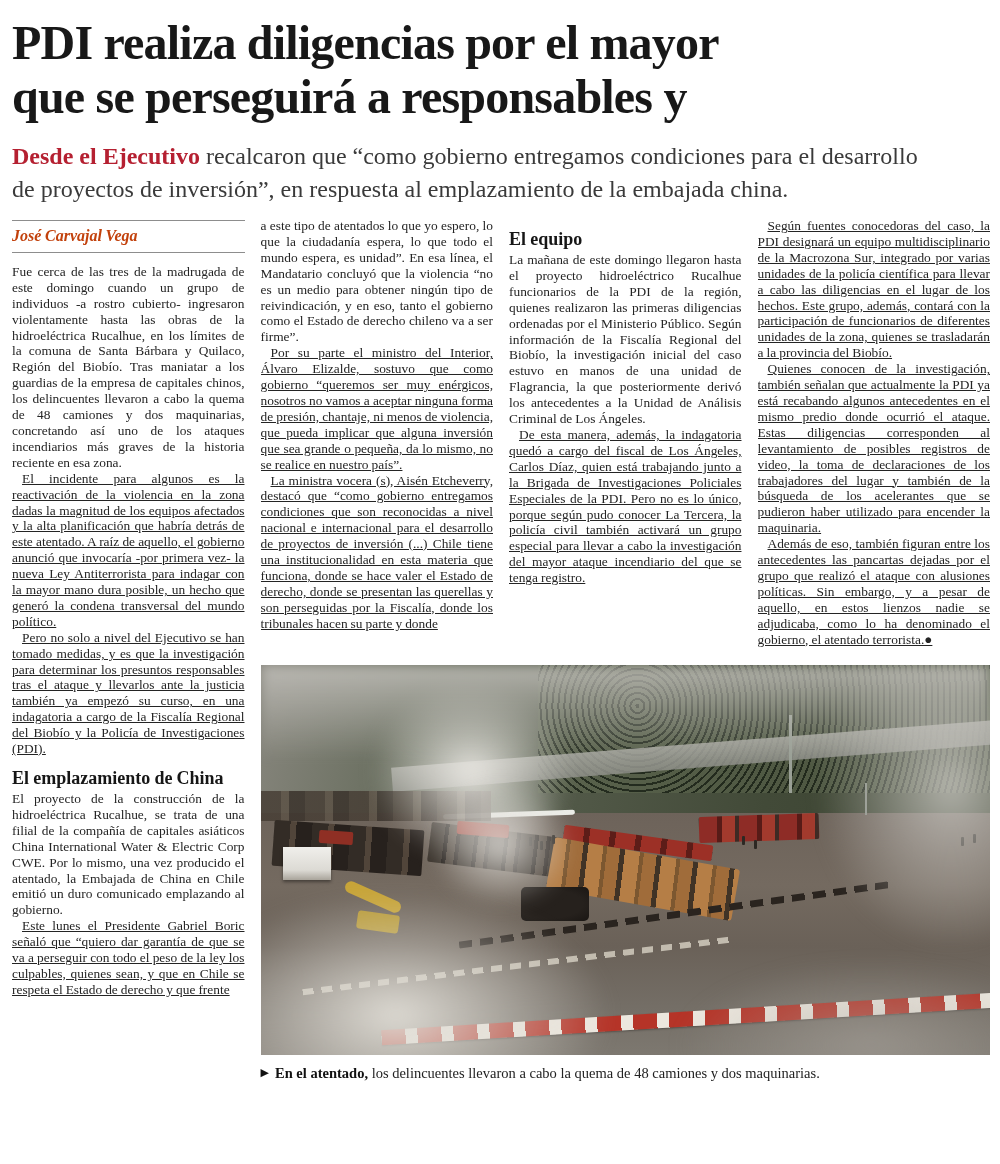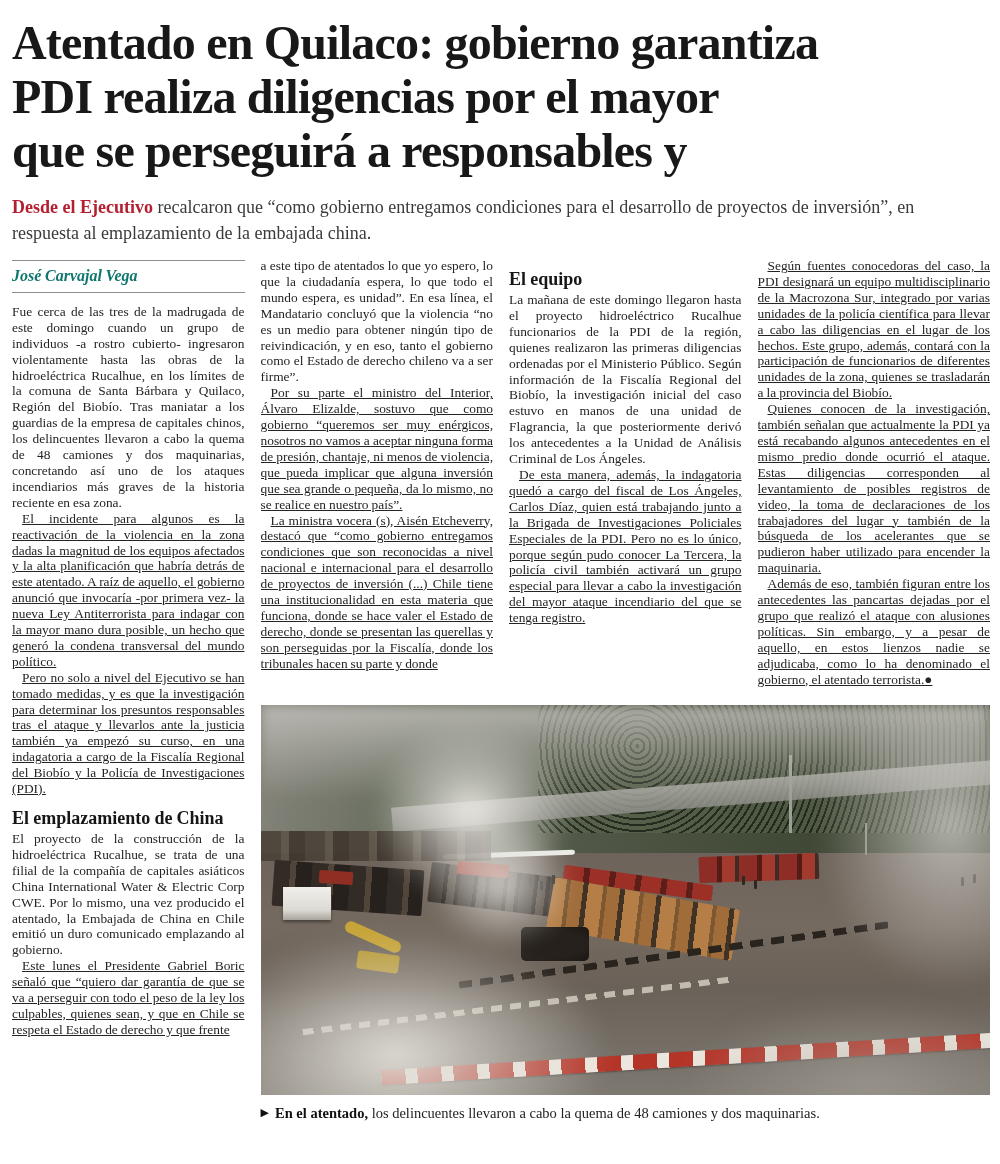--- a/index.html
+++ b/index.html
@@ -5,35 +5,35 @@
   html,body{margin:0;padding:0;background:#ffffff;}
   body{width:1000px;height:1164px;overflow:hidden;
        font-family:"Liberation Serif","DejaVu Serif",serif;color:#242424;}
   .page{padding:10px 10px 0 12px;}
 
   
   h1{margin:6px 0 0 0;font-weight:700;color:#181818;}
   .hl{display:block;white-space:nowrap;font-size:48px;line-height:54px;letter-spacing:-0.8px;}
 
   
-  .lede{margin:16px 0 4px 0;font-size:18px;line-height:26px;color:#3a3a3a;max-width:930px;}
+  .lede{margin:16px 0 4px 0;font-size:24px;line-height:33px;color:#3a3a3a;max-width:930px;}
   .kicker{color:#b52031;font-weight:700;}
 
   
   .article{margin-top:12px;display:grid;grid-template-columns:repeat(4,1fr);
            column-gap:16px;grid-template-rows:447px auto;height:863px;overflow:hidden;}
   .col{overflow:hidden;font-size:13.4px;line-height:15.9px;text-align:justify;
        word-spacing:-0.3px;hyphens:auto;-webkit-hyphens:auto;}
   .col1{grid-column:1;grid-row:1/3;height:863px;}
   .col p{margin:0;}
   .col p.ind{text-indent:10px;text-decoration:underline;}
   h3{font-size:18px;line-height:19px;margin:12px 0 3px 0;color:#161616;text-align:left;}
   .byline{border-top:1px solid #8d8d8d;border-bottom:1px solid #8d8d8d;
           padding:7px 0 8px 0;margin:2px 0 11px 0;
-          font-style:italic;font-weight:700;font-size:16px;color:#0f766e;text-align:left;}
+          font-style:italic;font-weight:700;font-size:16px;color:#c2410c;text-align:left;}
 
   
   .figure{grid-column:2/5;grid-row:2;margin:0;}
   .photo{position:relative;width:100%;height:390px;overflow:hidden;background:#7c746b;}
   .ph{position:absolute;}
   .ph-sky{left:0;top:0;right:0;height:175px;background:linear-gradient(180deg,#9a9792 0%,#8a887f 55%,#79756b 100%);}
   .ph-hill{left:0;top:0;right:0;height:150px;
      background:linear-gradient(100deg,#86857c 0%,#666c5c 22%,#515847 45%,#424a38 70%,#3a422f 100%);}
   .ph-trees{left:38%;top:0;width:62%;height:128px;opacity:.9;
      background:repeating-radial-gradient(circle at 22% 32%,rgba(26,34,22,.9) 0 2px,rgba(96,107,80,.5) 2px 6px);}
@@ -86,21 +86,20 @@
   .cap-marker{font-size:11px;margin-right:6px;vertical-align:2px;color:#111;}
   figcaption strong{color:#111;}
 </style>
 </head>
 <body>
 
 <div class="page">
 
   <header>
     <h1>
-      <span class="hl">Atentado en Quilaco: gobierno garantiza</span>
       <span class="hl">PDI realiza diligencias por el mayor</span>
       <span class="hl">que se perseguirá a responsables y</span>
     </h1>
     <p class="lede"><strong class="kicker">Desde el Ejecutivo</strong><span> recalcaron que “como gobierno entregamos condiciones para el desarrollo de proyectos de inversión”, en respuesta al emplazamiento de la embajada china.</span></p>
   </header>
 
   <div class="article">
 
     <div class="col col1">
       <div class="byline">José Carvajal Vega</div>

